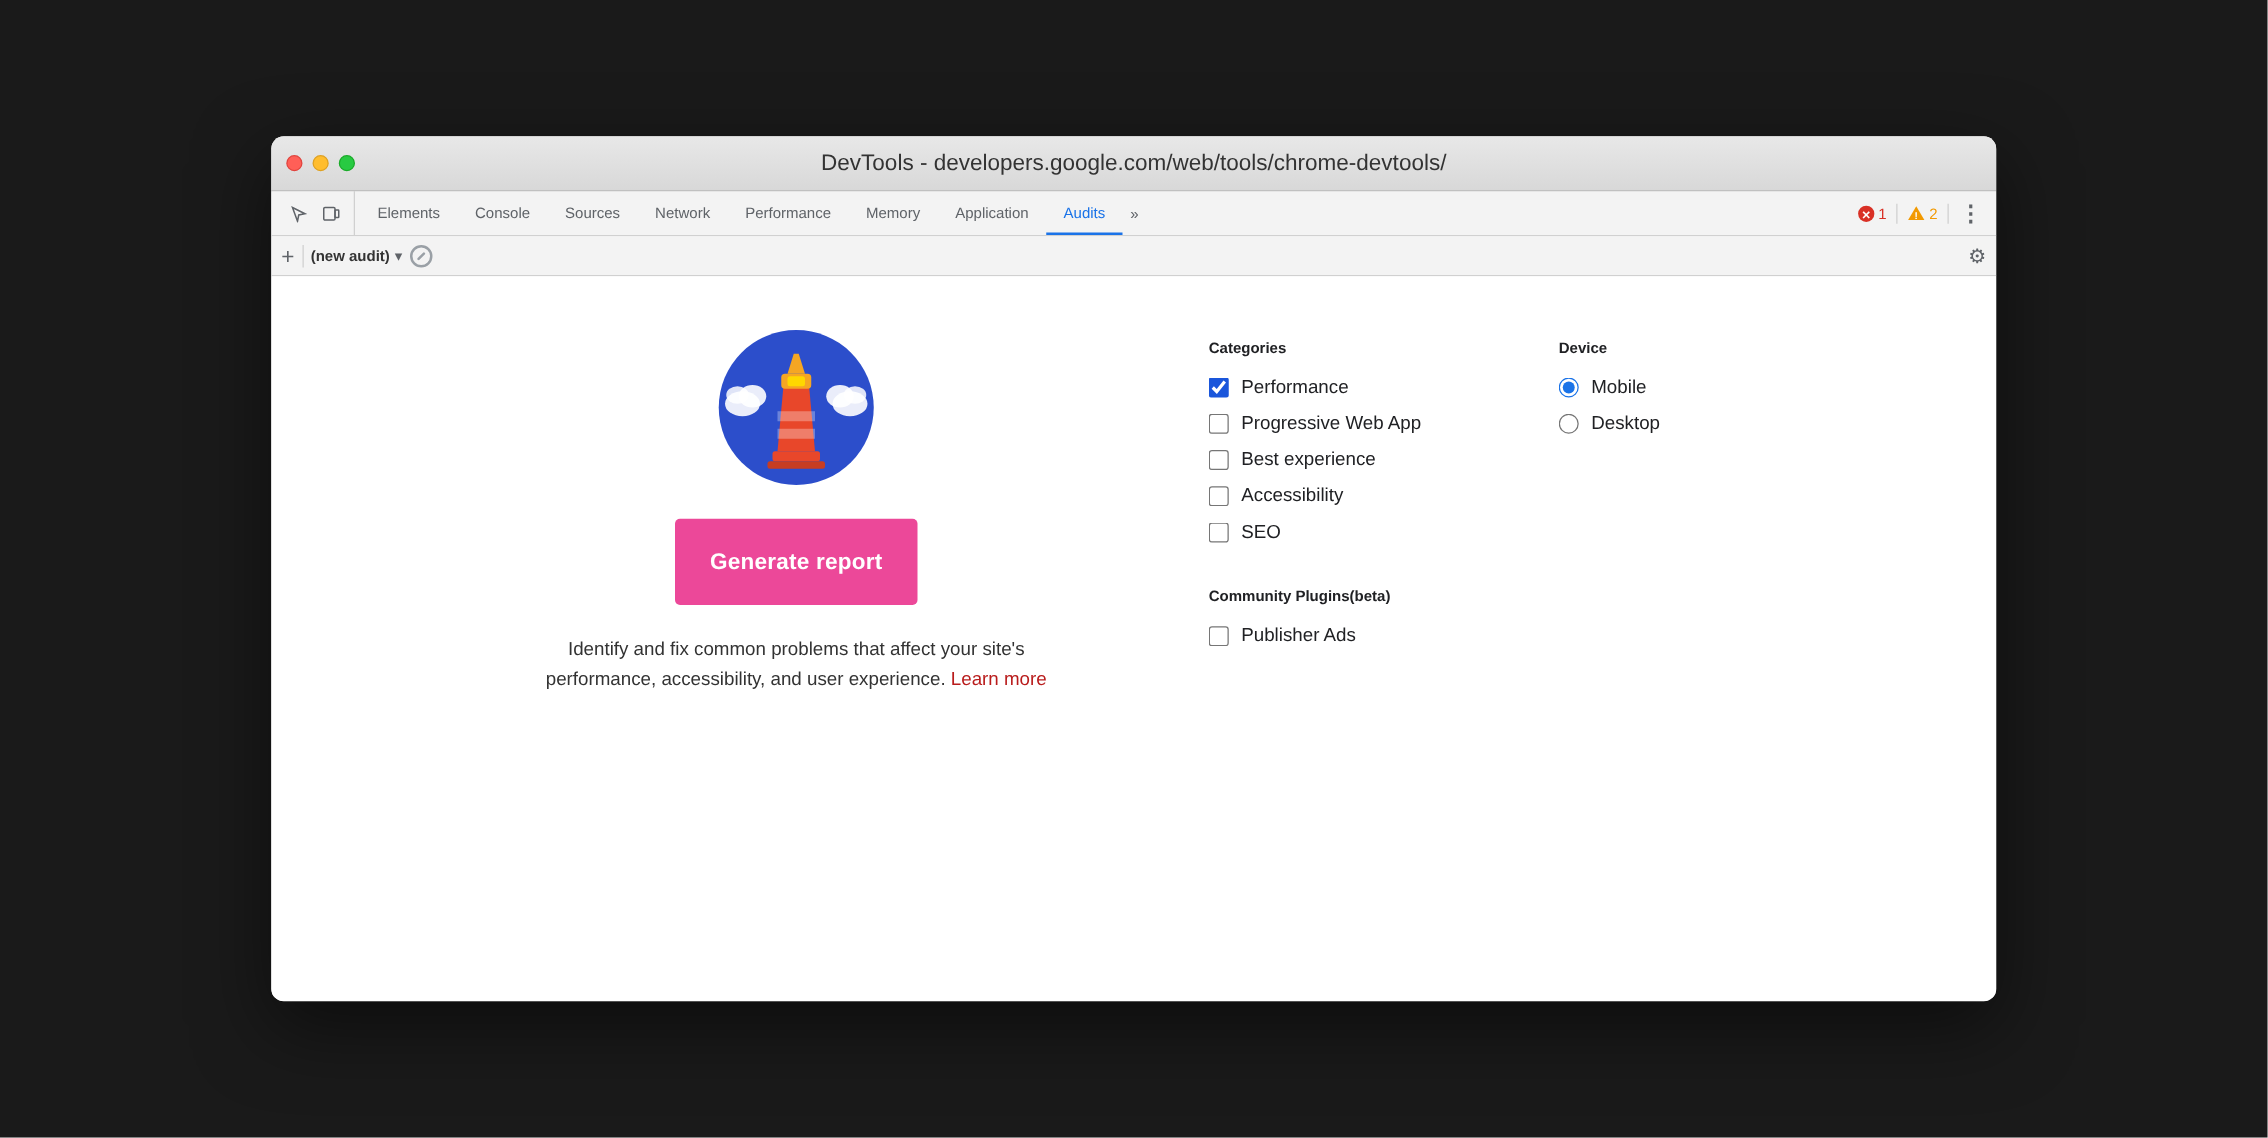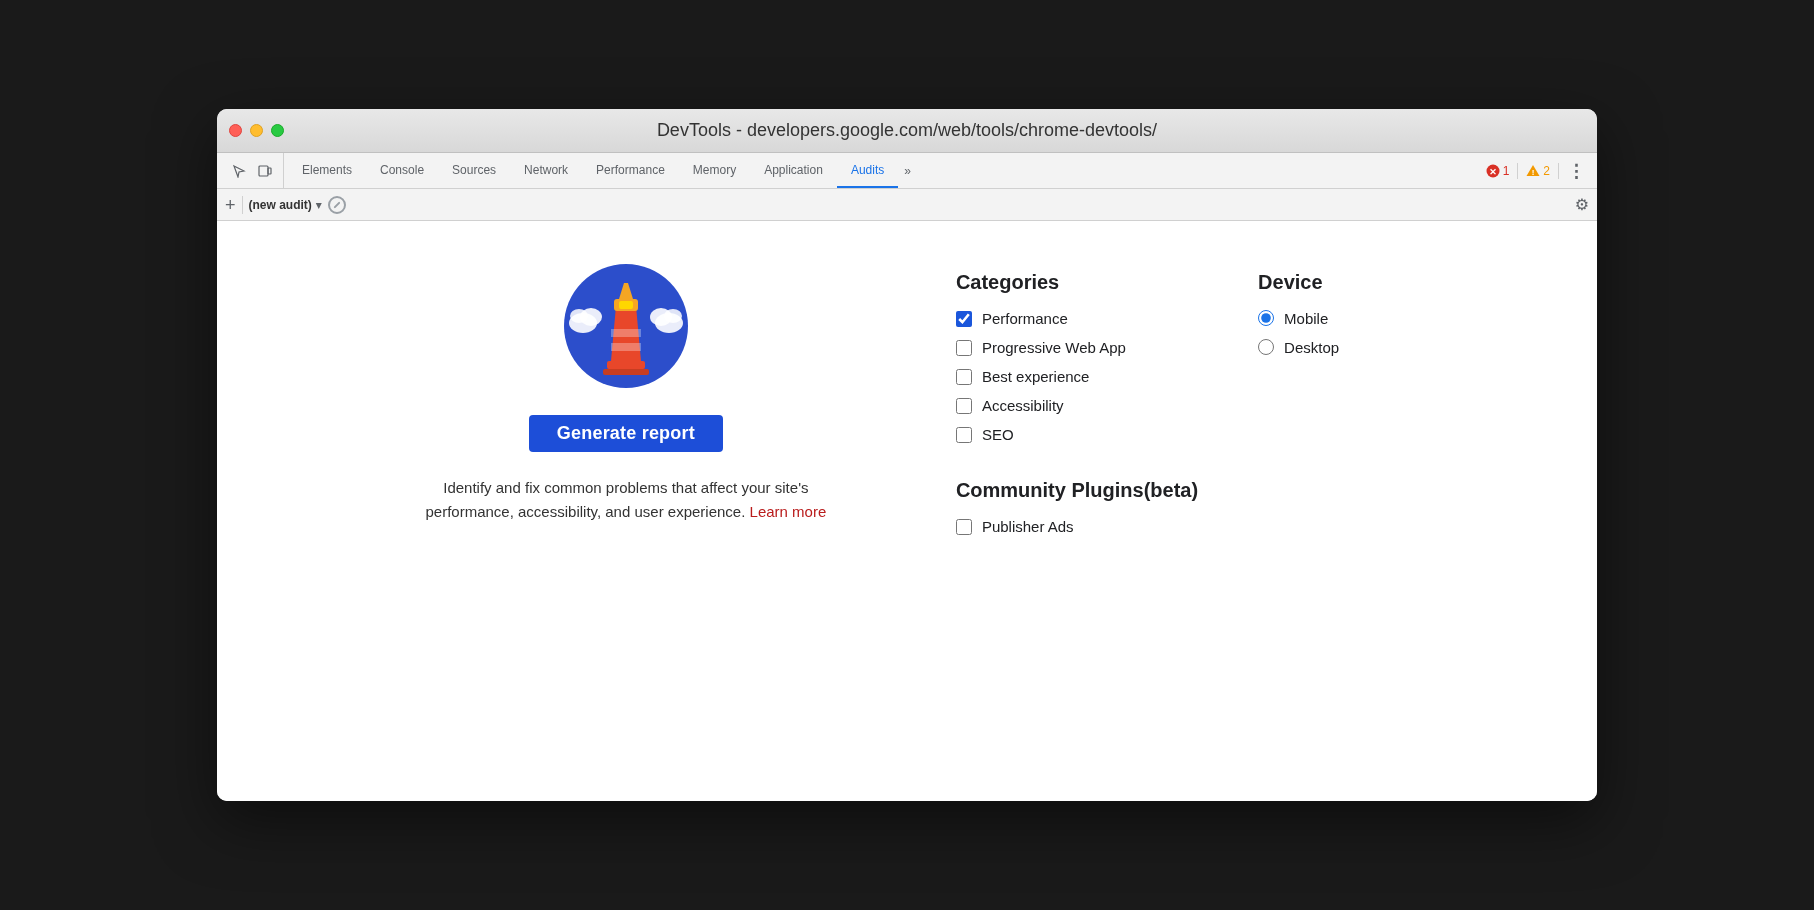--- a/index.html
+++ b/index.html
@@ -226,25 +226,25 @@
     
     .left-section {
       display: flex;
       flex-direction: column;
       align-items: center;
       gap: 24px;
       max-width: 420px;
     }
 
     .generate-btn {
-      background: #1d4ed8;
+      background: #ec4899;
       color: #fff;
       border: none;
       border-radius: 4px;
-      padding: 8px 28px;
+      padding: 24px 28px;
       font-size: 18px;
       font-weight: 700;
       cursor: pointer;
       letter-spacing: 0.2px;
     }
 
     .description {
       font-size: 15px;
       color: #333;
       text-align: center;
@@ -257,21 +257,21 @@
     }
 
     
     .right-section {
       display: flex;
       gap: 60px;
       padding-top: 10px;
     }
 
     .section-title {
-      font-size: 20px;
+      font-size: 12px;
       font-weight: 700;
       color: #202124;
       margin-bottom: 16px;
     }
 
     .categories-col { min-width: 220px; }
     .device-col { min-width: 140px; }
     .plugins-section { margin-top: 36px; }
 
     .checkbox-row {
@@ -292,21 +292,21 @@
       accent-color: #1a56db;
     }
     input[type="radio"] {
       width: 16px;
       height: 16px;
       cursor: pointer;
       accent-color: #1a73e8;
     }
     .radio-row {
       display: flex;
-      align-items: flex-start;
+      align-items: center;
       gap: 10px;
       margin-bottom: 12px;
     }
     .radio-row label {
       font-size: 15px;
       color: #202124;
       cursor: pointer;
     }
 
     

